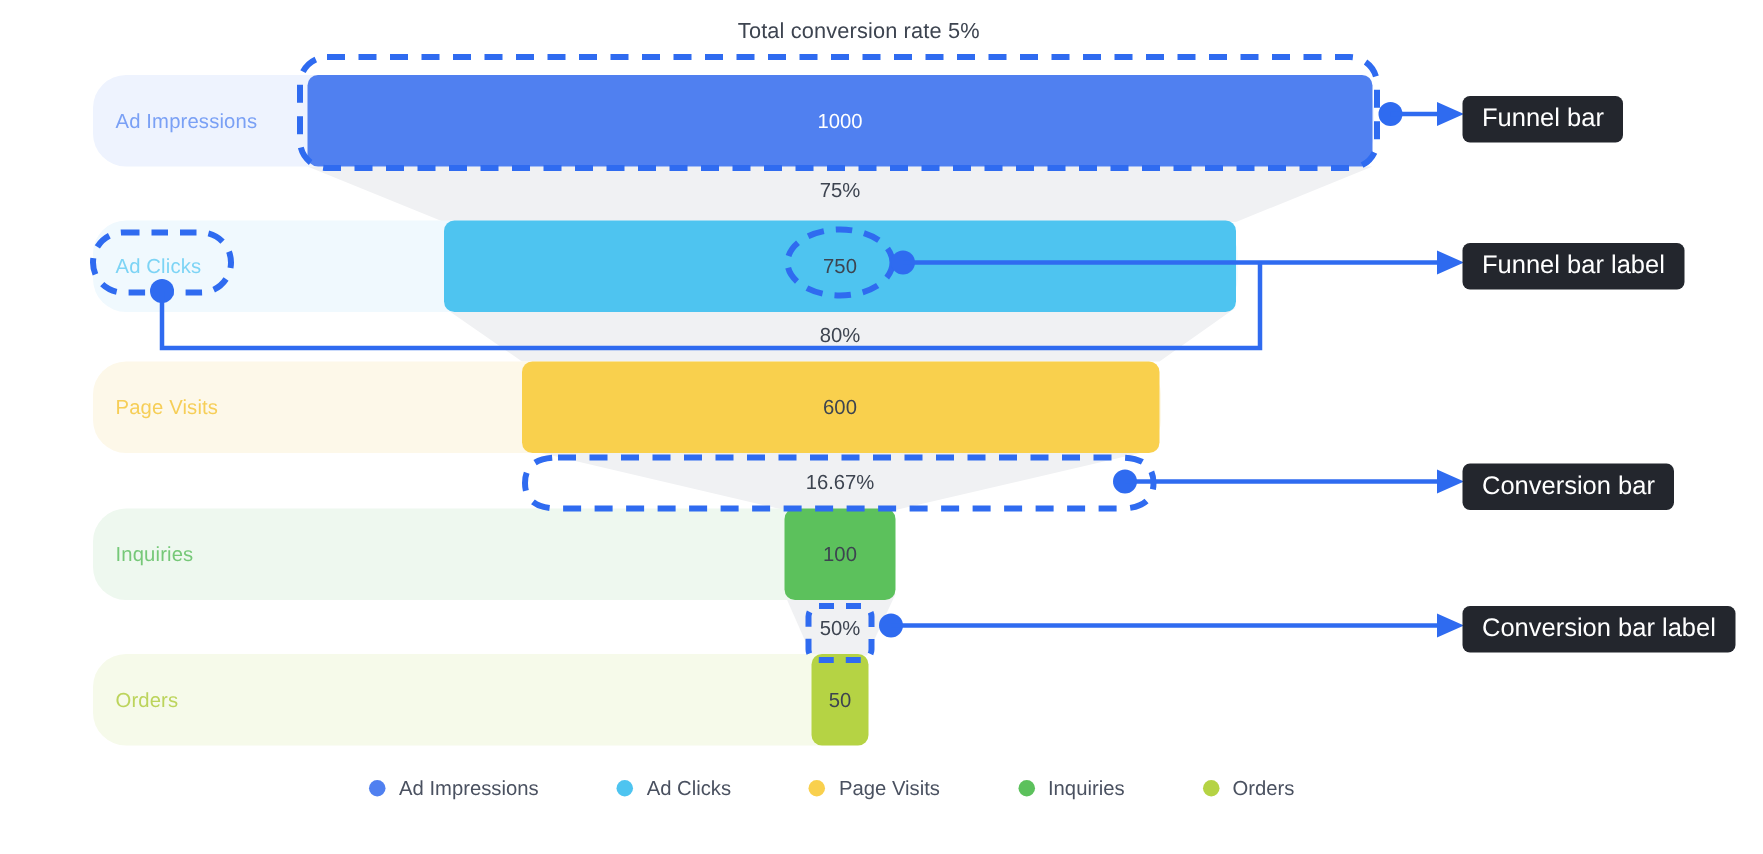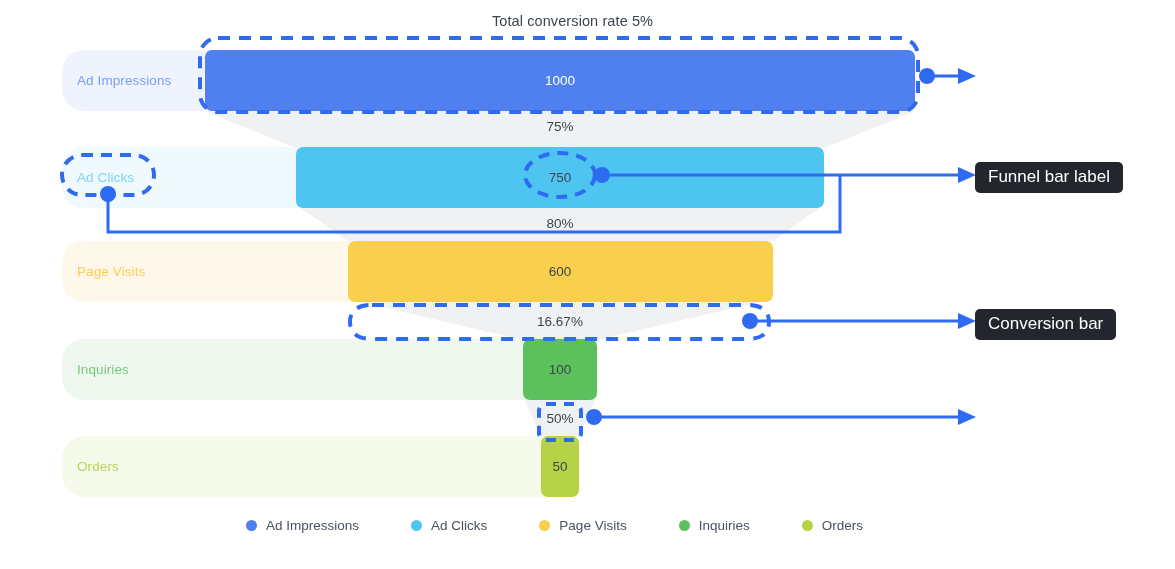--- a/index.html
+++ b/index.html
@@ -169,25 +169,27 @@
       <circle cx="726" cy="321" r="8" stroke="none"></circle>
       <line x1="726" y1="321" x2="938" y2="321" stroke-width="3"></line>
       <polygon points="934,313 952,321 934,329" stroke="none"></polygon>
 
       <circle cx="570" cy="417" r="8" stroke="none"></circle>
       <line x1="570" y1="417" x2="938" y2="417" stroke-width="3"></line>
       <polygon points="934,409 952,417 934,425" stroke="none"></polygon>
     </g>
   </svg>
 
+  <div class="callout" style="left:951px; top:64px;">Funnel bar</div>
 
   <div class="callout" style="left:951px; top:309px;">Conversion bar</div>
 
   <div class="callout" style="left:951px; top:162px;">Funnel bar label</div>
 
+  <div class="callout" style="left:951px; top:404px;">Conversion bar label</div>
 
   <div id="legend">
     <div class="legend-item">
       <span class="legend-dot" style="background:#5080f0"></span>
       <span>Ad Impressions</span>
     </div>
     <div class="legend-item">
       <span class="legend-dot" style="background:#4ec4f0"></span>
       <span>Ad Clicks</span>
     </div>

